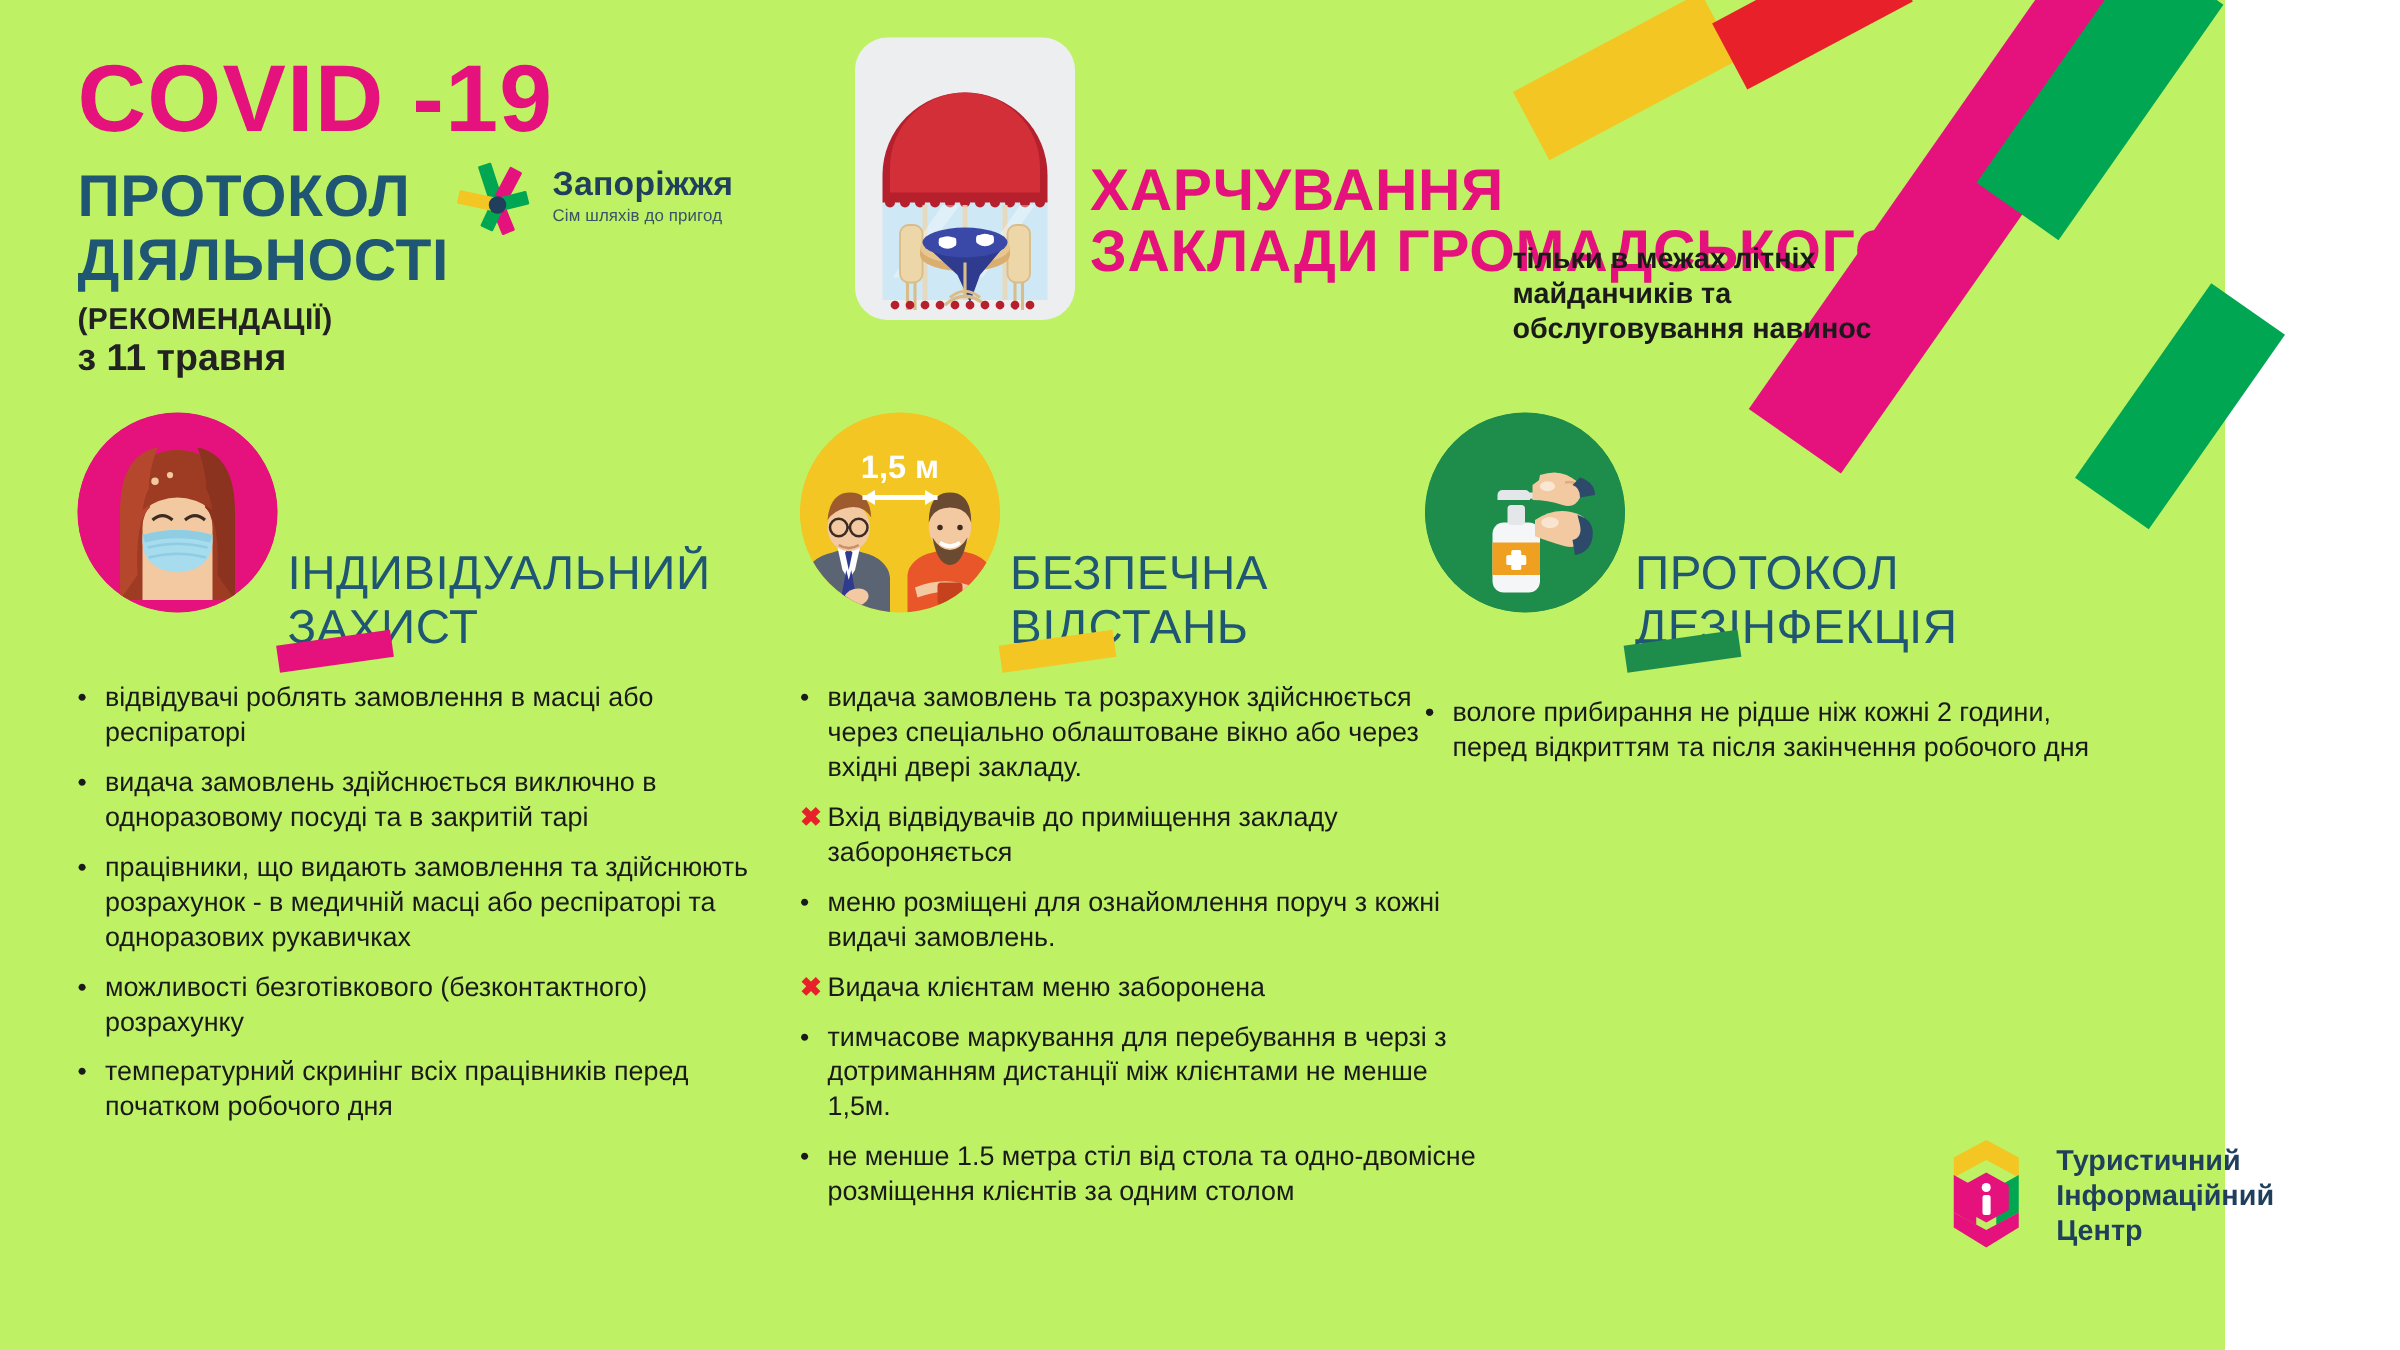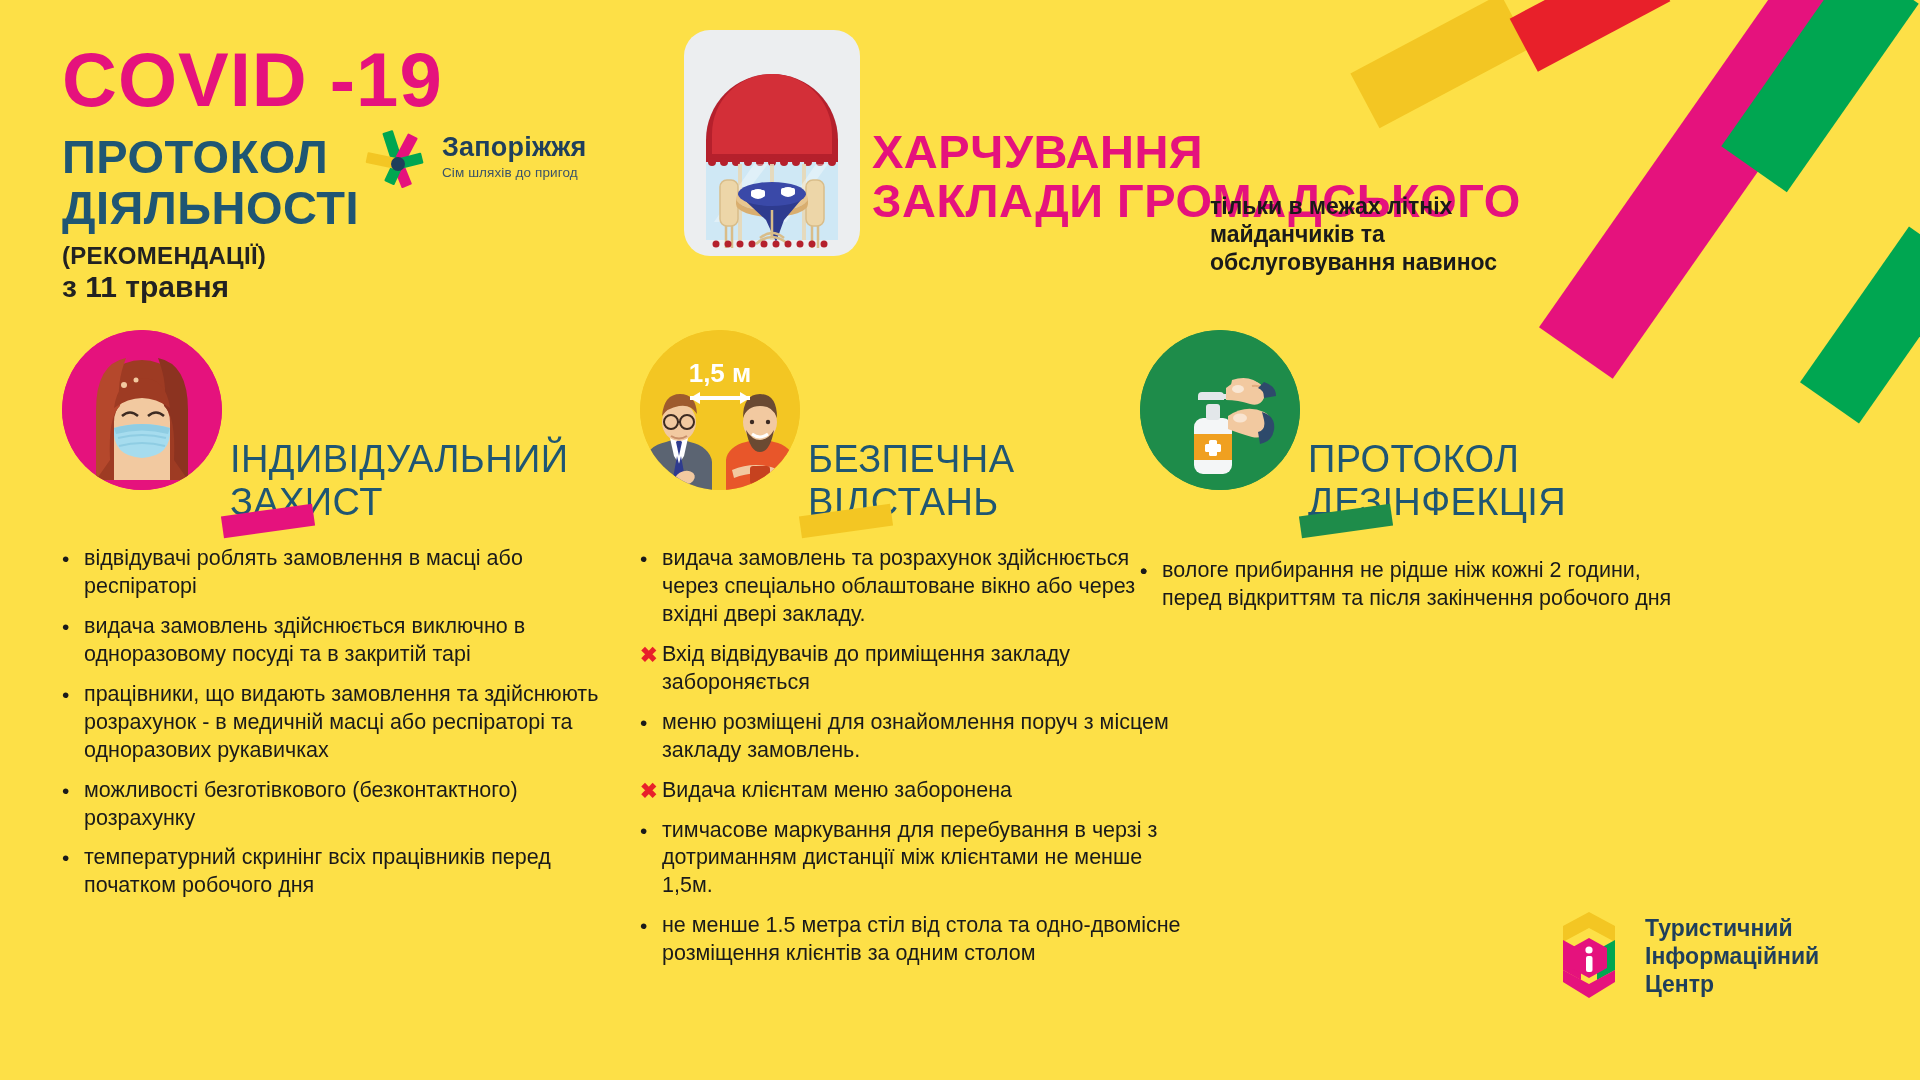--- a/index.html
+++ b/index.html
@@ -5,22 +5,22 @@
 <style>
   * { box-sizing: border-box; margin: 0; padding: 0; }
   html, body {
     width: 1920px; height: 1080px;
     background: #ffffff;
     font-family: "Liberation Sans", sans-serif;
     overflow: hidden;
   }
   #page {
     position: relative;
-    width: 1920px; height: 1080px;
-    background: #fde047;
+    width: 1780px; height: 1080px;
+    background: #bef264;
   }
 
   
   .ribbon { position: absolute; transform-origin: center; }
   .rb-magenta {
     top: -120px; right: 150px;
     width: 90px; height: 520px;
     background: #e5127d;
     transform: rotate(35deg);
   }
@@ -329,21 +329,21 @@
       </div>
       <div class="sec-title" style="left:168px; top:108px;">
         <div>БЕЗПЕЧНА</div>
         <div>ВІДСТАНЬ</div>
       </div>
       <div class="underline" style="left:160px; top:180px; background:#f3c623;"></div>
     </div>
     <ul class="bullets">
       <li class="dot"><span class="mk">•</span><span>видача замовлень та розрахунок здійснюється через спеціально облаштоване вікно або через вхідні двері закладу.</span></li>
       <li class="cross"><span class="mk">✖</span><span>Вхід відвідувачів до приміщення закладу забороняється</span></li>
-      <li class="dot"><span class="mk">•</span><span>меню розміщені для ознайомлення поруч з місцем закладу замовлень.</span></li>
+      <li class="dot"><span class="mk">•</span><span>меню розміщені для ознайомлення поруч з кожні видачі замовлень.</span></li>
       <li class="cross"><span class="mk">✖</span><span>Видача клієнтам меню заборонена</span></li>
       <li class="dot"><span class="mk">•</span><span>тимчасове маркування для перебування в черзі з дотриманням дистанції між клієнтами не менше 1,5м.</span></li>
       <li class="dot"><span class="mk">•</span><span>не менше 1.5 метра стіл від стола та одно-двомісне розміщення клієнтів за одним столом</span></li>
     </ul>
   </div>
 
   <div class="section" style="left:1140px; top:330px; width:560px;">
     <div class="sec-head">
       <div class="sec-icon" style="background:#1e8c4a;">
         <svg viewBox="0 0 160 160" width="160" height="160">

